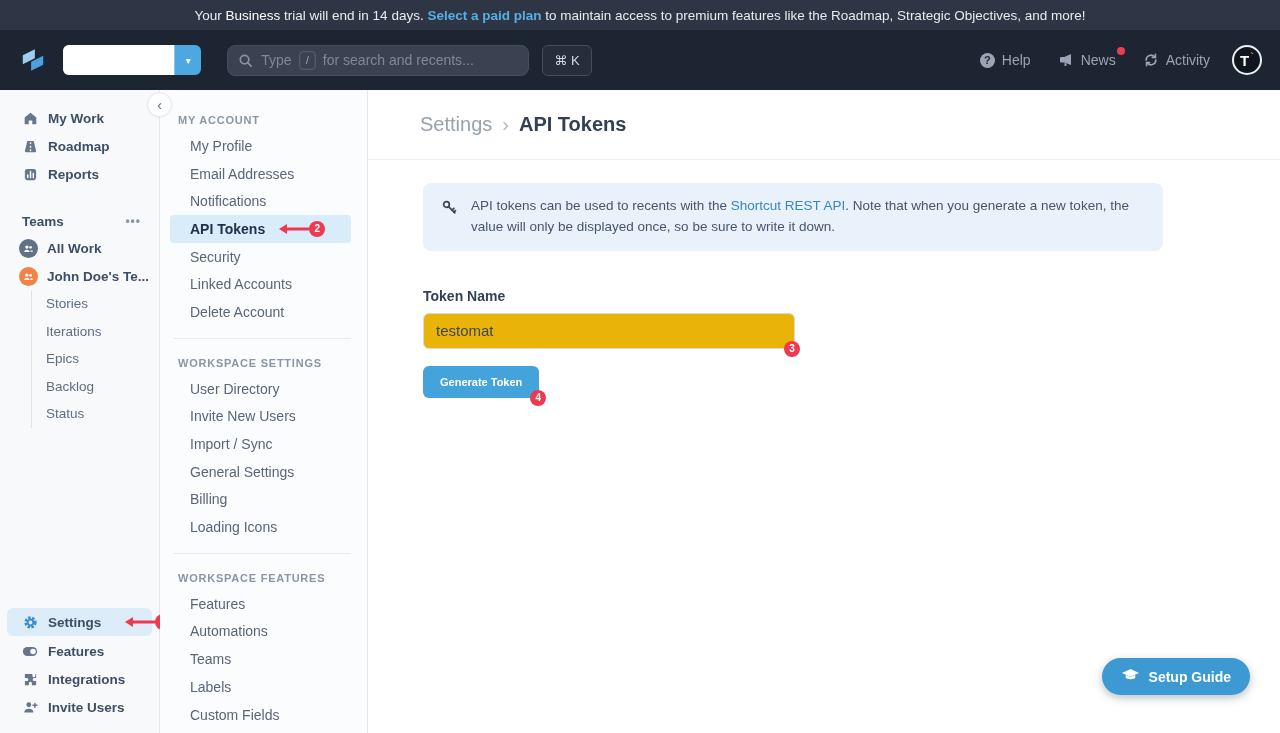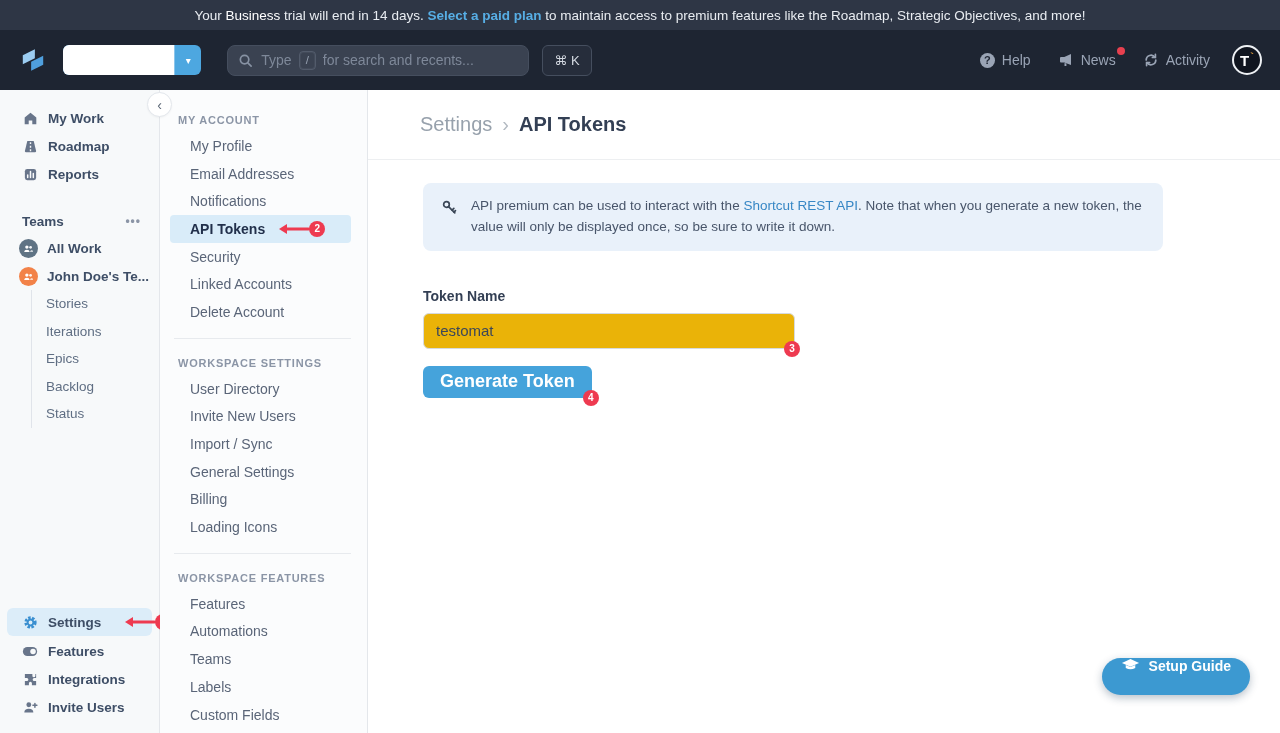--- a/index.html
+++ b/index.html
@@ -98,23 +98,23 @@
   .info-box{width:740px;background:var(--info-bg);border-radius:8px;padding:13px 18px;display:flex;gap:13px;}
   .info-box .key{color:#3a4656;margin-top:3px;flex:none;}
   .info-text{font-size:13.5px;line-height:1.55;color:#48556a;}
   .info-text a{color:var(--link);text-decoration:none;cursor:pointer;}
   .form-label{margin-top:37px;font-size:14px;font-weight:700;color:#333f54;}
   .input-wrap{position:relative;width:372px;margin-top:9px;}
   .input-wrap input{width:100%;height:36px;border:1px solid #d6dade;border-radius:6px;padding:0 12px;
     font-family:inherit;font-size:15px;color:#3c4759;background:#eab308;outline:none;}
   .btn-wrap{position:relative;display:inline-block;margin-top:17px;}
   .gen-btn{background:var(--blue-button);color:#fff;border:none;border-radius:6px;height:32px;padding:0 17px;
-    font-family:inherit;font-size:18px;font-weight:700;cursor:pointer;}
+    font-family:inherit;font-size:11px;font-weight:700;cursor:pointer;}
   .setup-guide{position:fixed;right:30px;bottom:38px;height:37px;border-radius:19px;background:var(--setup-guide);
-    color:#fff;display:flex;gap:9px;padding:0 19px;font-size:14px;font-weight:700;cursor:pointer;
+    color:#fff;display:flex;align-items:center;gap:9px;padding:0 19px;font-size:14px;font-weight:700;cursor:pointer;
     box-shadow:0 3px 8px rgba(20,50,80,.3);}
 </style>
 </head>
 <body>
 
 <div class="banner"><span>Your </span><b>Business</b><span> trial will end in 14 days. </span><a>Select a paid plan</a><span> to maintain access to premium features like the Roadmap, Strategic Objectives, and more!</span></div>
 
 <div class="appbar">
   <div class="logo">
     <svg width="26" height="26" viewBox="0 0 28 28">
@@ -373,21 +373,21 @@
     <div class="content">
       <div class="info-box">
         <span class="key">
           <svg width="17" height="17" viewBox="0 0 18 18" fill="none" stroke="currentColor" stroke-width="1.8" stroke-linecap="round">
               <circle cx="5.8" cy="5.8" r="3"></circle>
               <path d="M8 8 L14.6 14.6"></path>
               <path d="M11.8 11.8 l1.8 -1.8"></path>
               <path d="M13.8 13.8 l1.5 -1.5"></path>
             </svg>
         </span>
-        <span class="info-text"><span>API premium can be used to interact with the </span><a>Shortcut REST API</a><span>. Note that when you generate a new token, the value will only be displayed once, so be sure to write it down.</span></span>
+        <span class="info-text"><span>API tokens can be used to recents with the </span><a>Shortcut REST API</a><span>. Note that when you generate a new token, the value will only be displayed once, so be sure to write it down.</span></span>
       </div>
 
       <div class="form-label">Token Name</div>
       <div class="input-wrap">
         <input type="text" value="testomat" style="">
         <span class="ann-badge corner-badge">3</span>
       </div>
       <div class="btn-wrap">
         <button class="gen-btn">Generate Token</button>
         <span class="ann-badge corner-badge" style="right:-7px">4</span>

